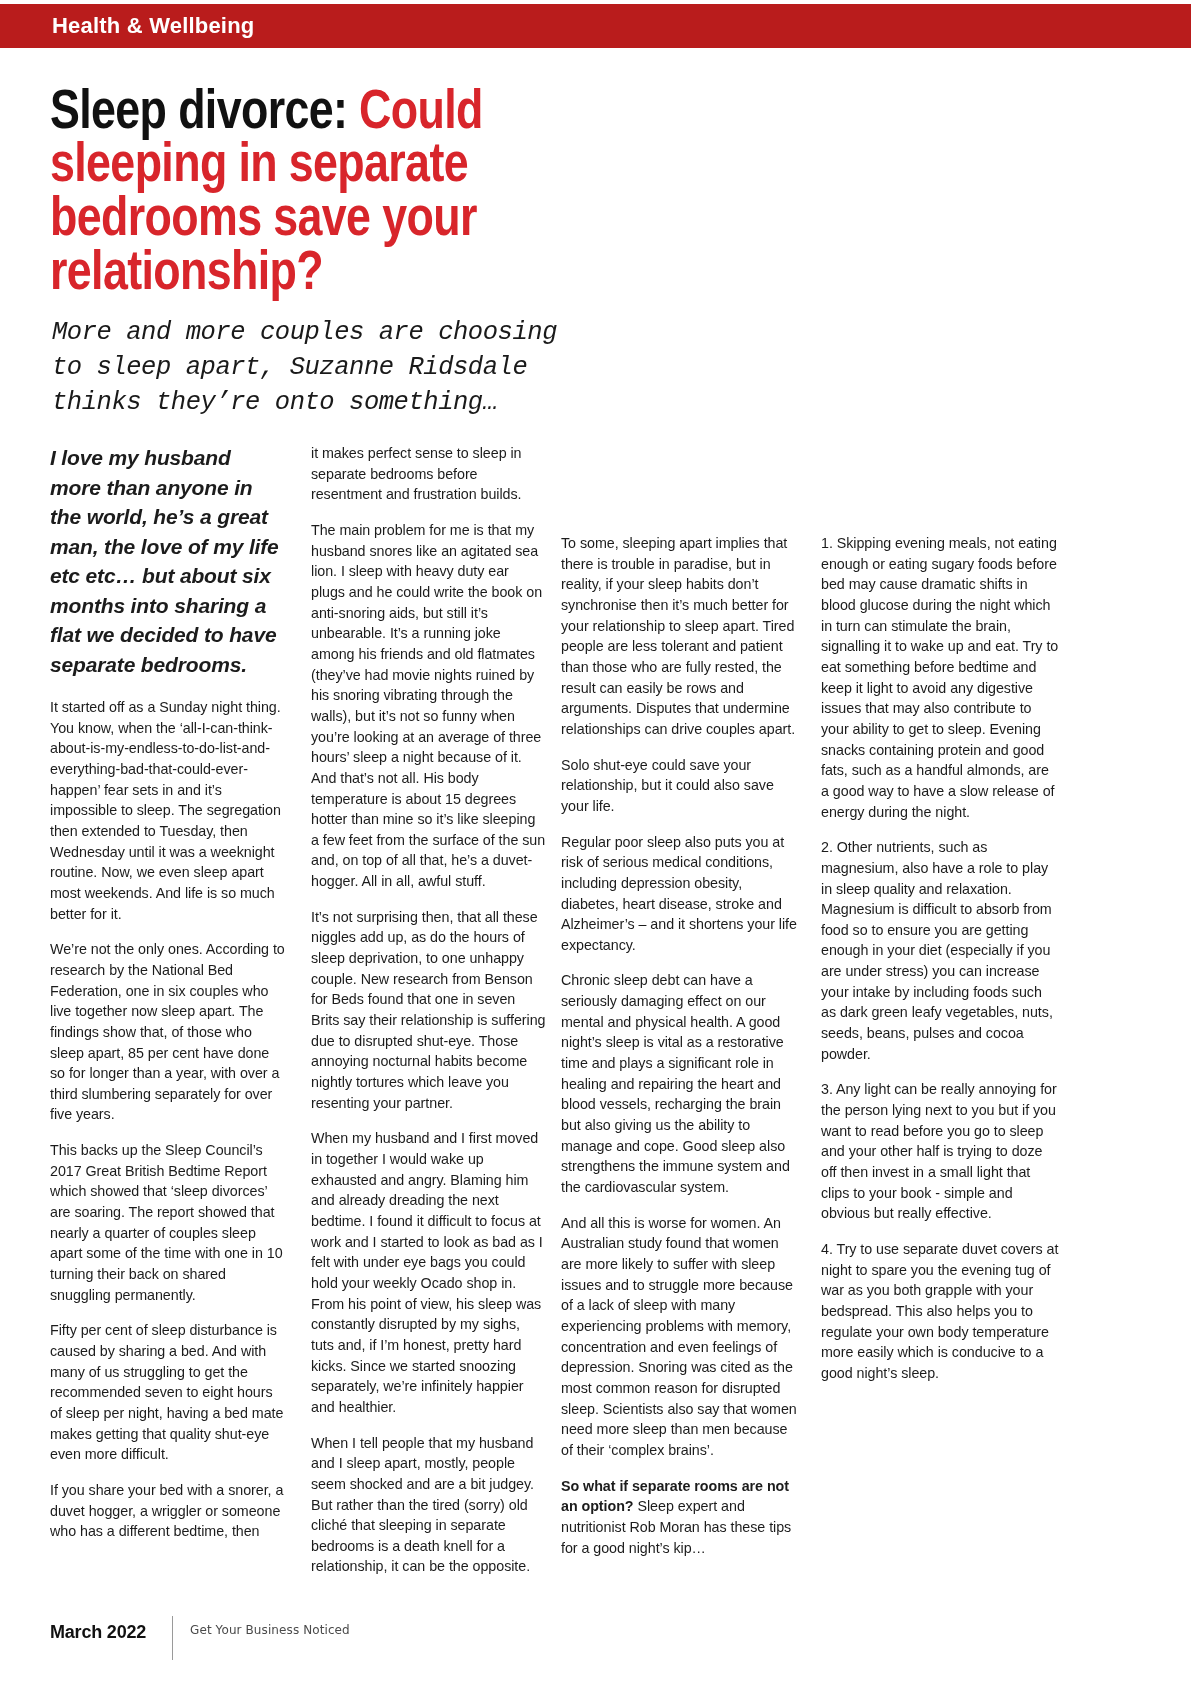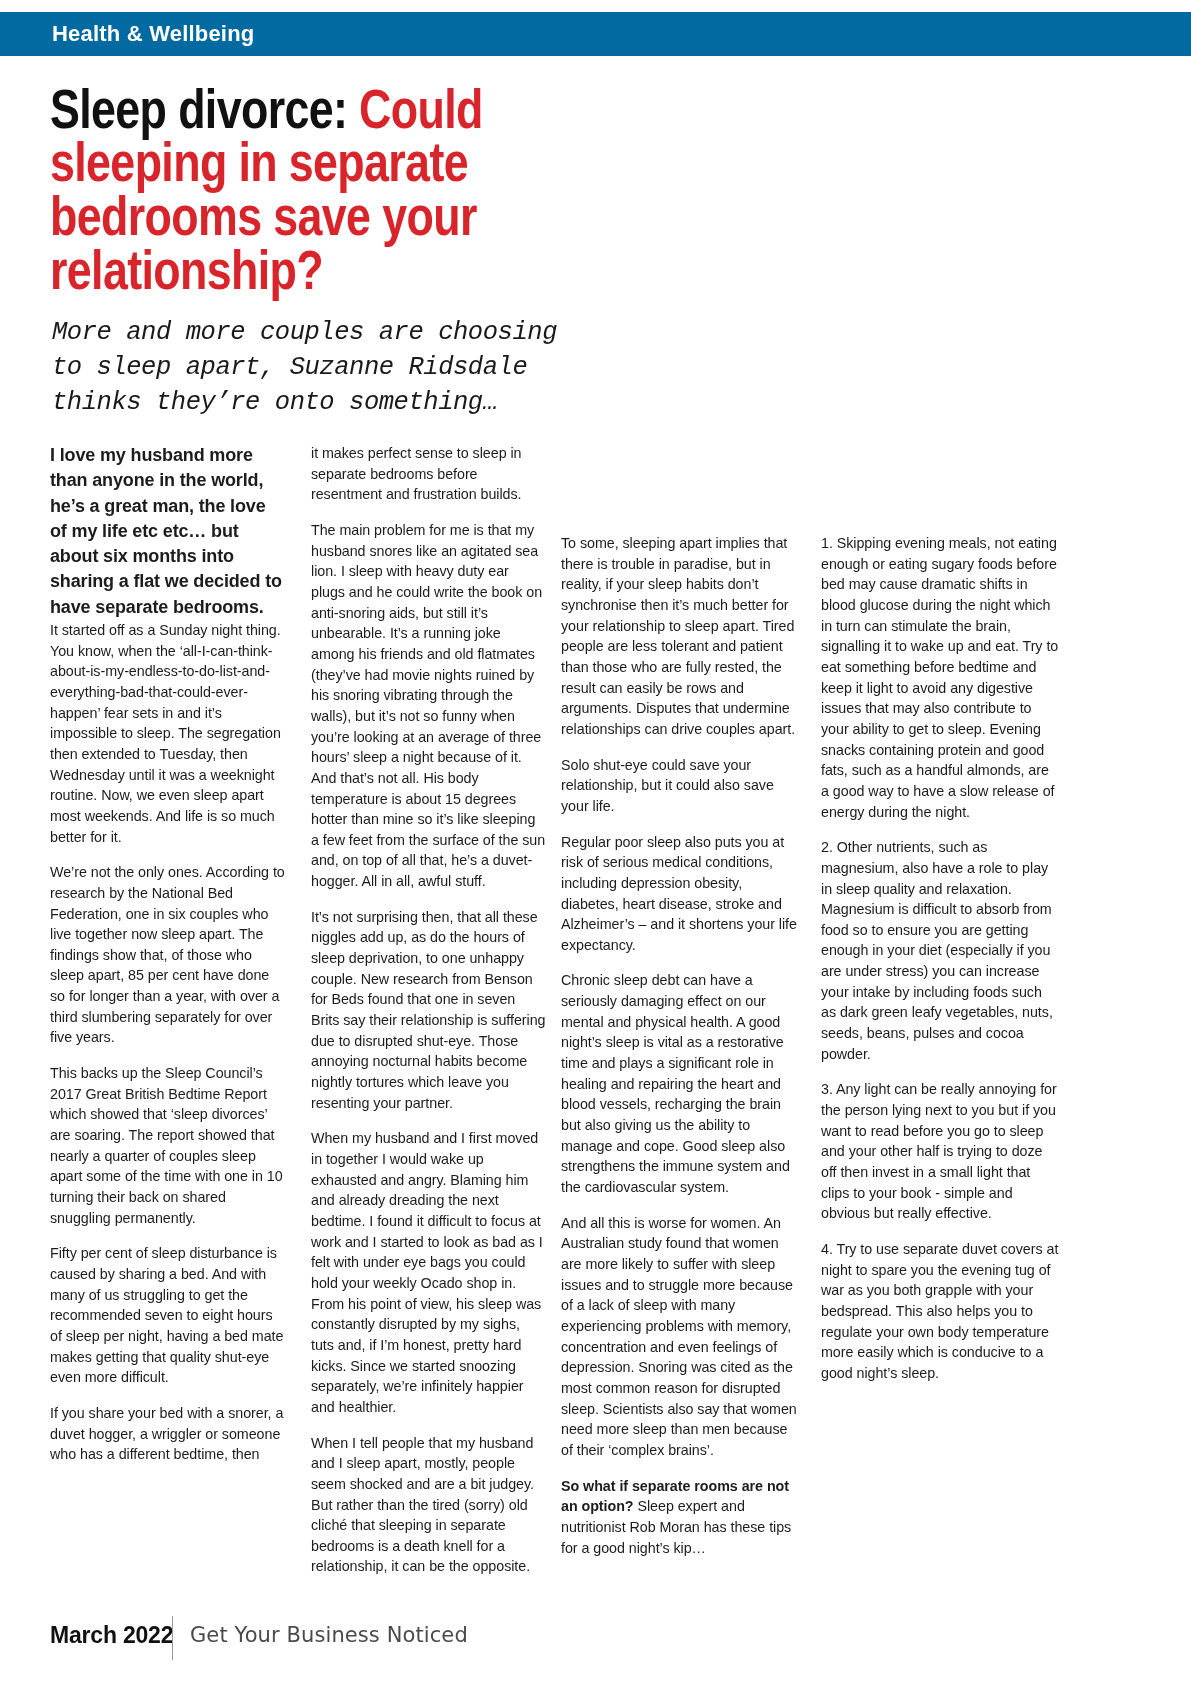--- a/index.html
+++ b/index.html
@@ -12,24 +12,24 @@
     height: 1684px;
     font-family: "Liberation Sans", sans-serif;
     color: #1a1a1a;
     position: relative;
     overflow: hidden;
   }
 
   
   .section-band {
     position: absolute;
-    top: 12px; left: 0;
+    top: 4px; left: 0;
     width: 1191px;
     height: 44px;
-    background: #0369a1;
+    background: #b91c1c;
   }
   .section-band .kicker {
     position: absolute;
     left: 52px;
     top: 9px;
     color: #ffffff;
     font-size: 22px;
     font-weight: bold;
     letter-spacing: 0.2px;
     font-family: "Liberation Sans", sans-serif;
@@ -90,56 +90,57 @@
   .col-4 { left: 771px;  top: 90px; }
   .col-3, .col-4 { width: 238px; }
 
   .col p {
     margin: 0 0 15px 0;
   }
   .col p:last-child { margin-bottom: 0; }
 
   p.intro {
     font-weight: bold;
-    font-size: 18px;
+    font-style: italic;
+    font-size: 21px;
     line-height: 1.405;
     letter-spacing: -0.15px;
-    margin-bottom: 0;
+    margin-bottom: 18px;
   }
   p.lead-bold > b { font-weight: bold; }
 
   
   .footer {
     position: absolute;
     left: 50px;
     bottom: 30px;
     width: 1093px;
     height: 34px;
   }
   .footer .month {
     position: absolute;
     left: 0; top: 2px;
-    font-size: 23px;
+    font-size: 18px;
     font-weight: bold;
     color: #111111;
     letter-spacing: -0.2px;
   }
   .footer .rule {
     position: absolute;
     left: 122px;
     top: -4px;
     width: 1px;
     height: 44px;
     background: #9a9a9a;
   }
   .footer .tagline {
     position: absolute;
     left: 140px;
     top: 3px;
-    font-size: 21px;
+    font-size: 12px;
     color: #4a4a4a;
     letter-spacing: 0.1px;
     font-family: "DejaVu Sans", sans-serif;
   }
 </style>
 </head>
 <body>
 
 <div class="section-band">
   <div class="kicker">Health &amp; Wellbeing</div>

